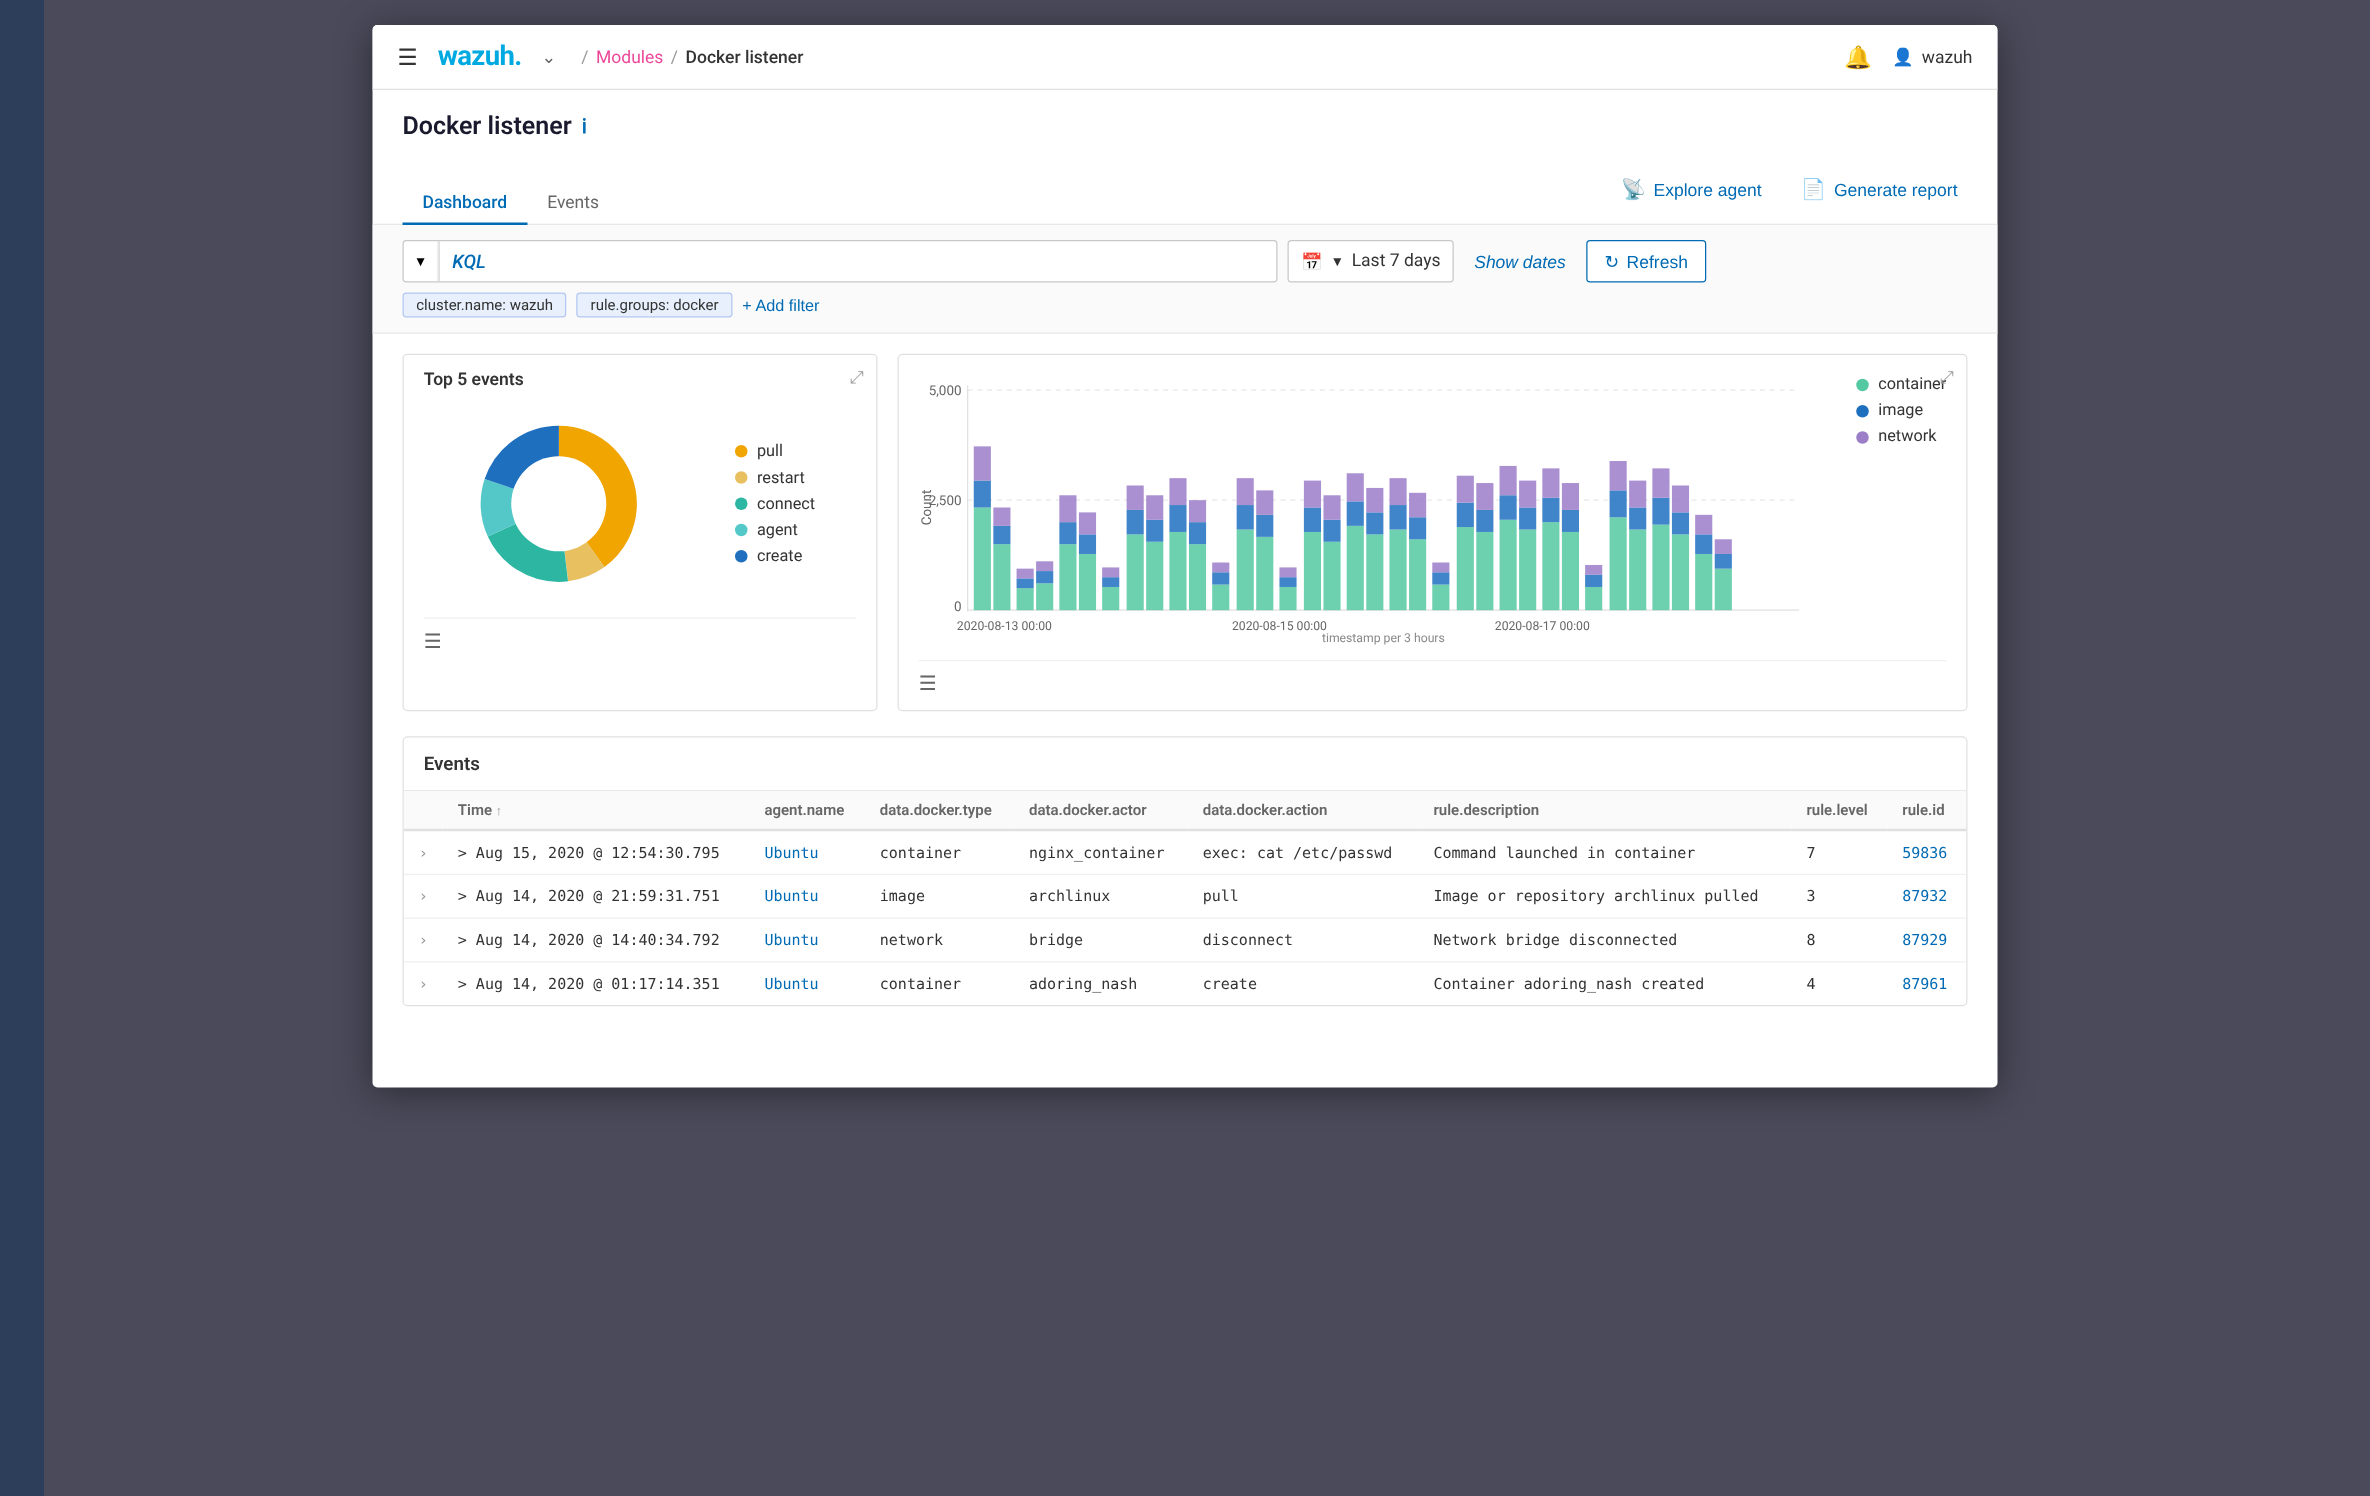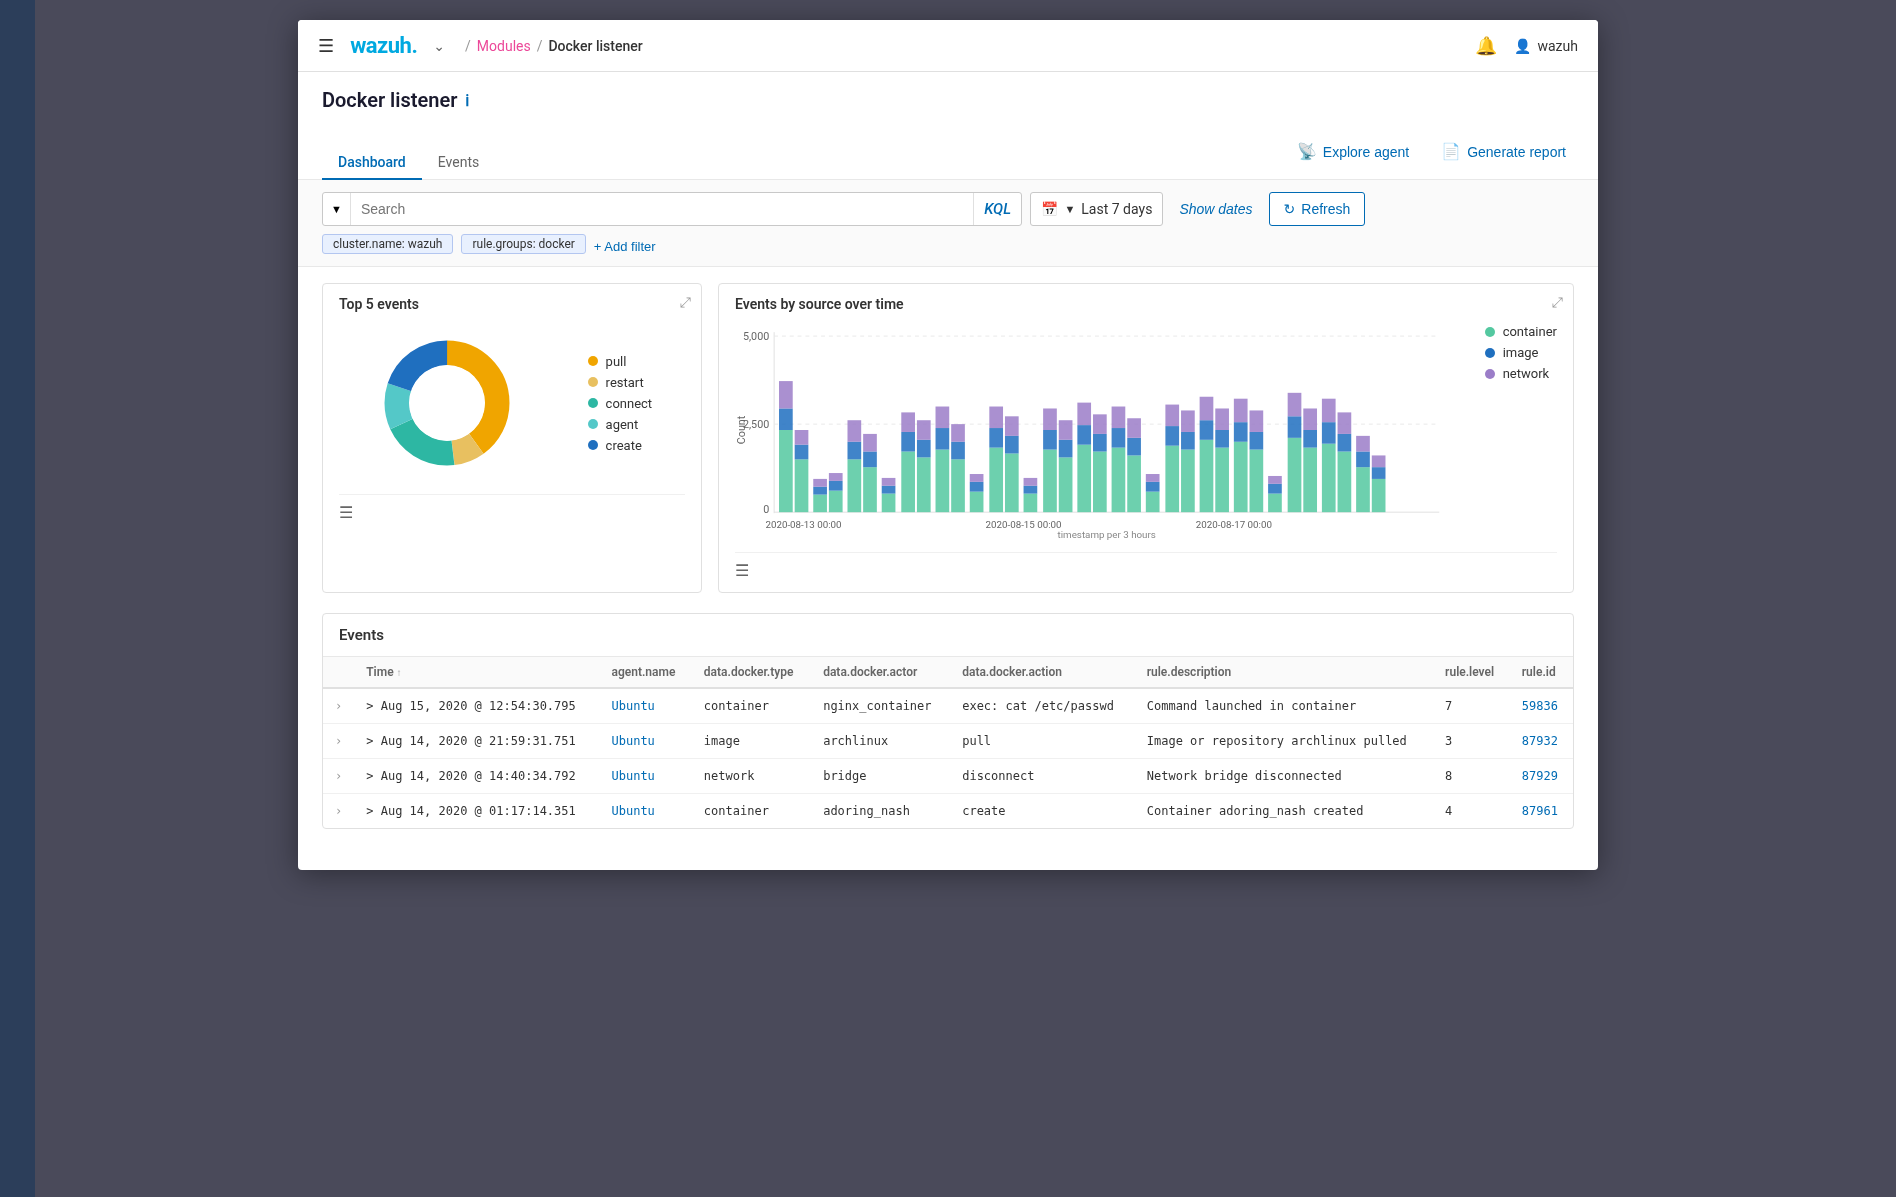--- a/index.html
+++ b/index.html
@@ -217,21 +217,21 @@
       background: #fff;
       color: #006bb4;
       padding: 0 14px;
       height: 34px;
       font-size: 14px;
       cursor: pointer;
       font-weight: 500;
     }
     .filter-row2 {
       display: flex;
-      align-items: flex-end;
+      align-items: center;
       gap: 8px;
     }
     .filter-chip {
       background: #e8f0fe;
       border: 1px solid #b3c6f0;
       border-radius: 3px;
       padding: 2px 10px;
       font-size: 12px;
       color: #333;
     }
@@ -445,21 +445,20 @@
       </div>
     </div>
   </div>
 
   <div class="filter-bar">
     <div class="filter-row1">
       <div class="search-box">
         <div class="search-icon-btn">
           <span style="font-size:11px;">▼</span>
         </div>
-        <input class="search-input" type="text" placeholder="Search" style="">
         <span class="kql-badge">KQL</span>
       </div>
       <div class="time-filter">
         <span style="font-size:14px;">📅</span>
         <span style="font-size:11px;">▼</span>
         <span>Last 7 days</span>
       </div>
       <button class="show-dates-btn">Show dates</button>
       <button class="refresh-btn">
         <span style="font-size:14px;">↻</span>
@@ -512,21 +511,20 @@
               <span>create</span>
             </div>
           </div>
         </div>
         <div class="chart-footer">
           <span class="chart-footer-icon">☰</span>
         </div>
       </div>
 
       <div class="chart-card chart-card-right">
-        <div class="chart-title">Events by source over time</div>
         <span class="expand-icon">⤢</span>
         <div class="bar-chart-container">
           <div class="bar-chart-svg-area">
             <svg width="100%" height="220" viewBox="0 0 750 220">
 
               <text x="35" y="18" font-size="11" fill="#666" text-anchor="end">5,000</text>
               <text x="35" y="108" font-size="11" fill="#666" text-anchor="end">2,500</text>
               <text x="35" y="195" font-size="11" fill="#666" text-anchor="end">0</text>
 
               <line x1="40" y1="10" x2="40" y2="195" stroke="#e0e0e0" stroke-width="1"></line>

